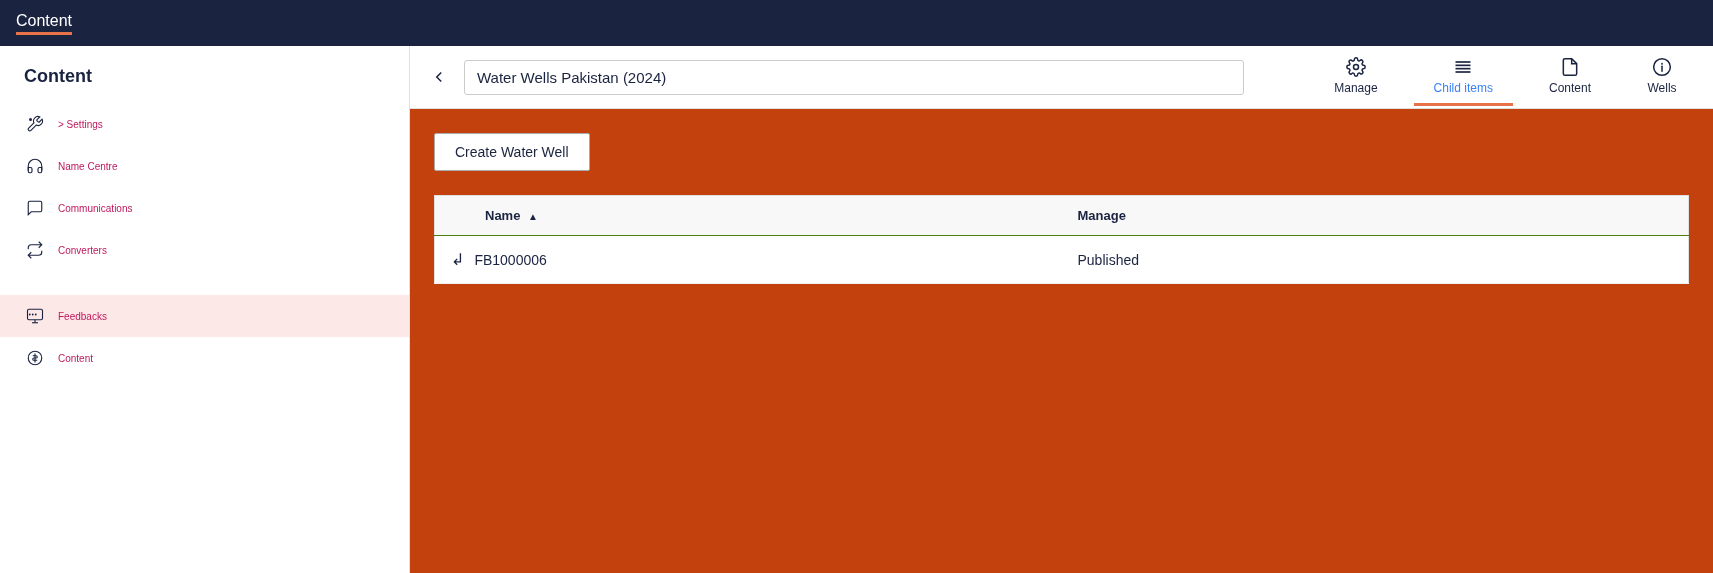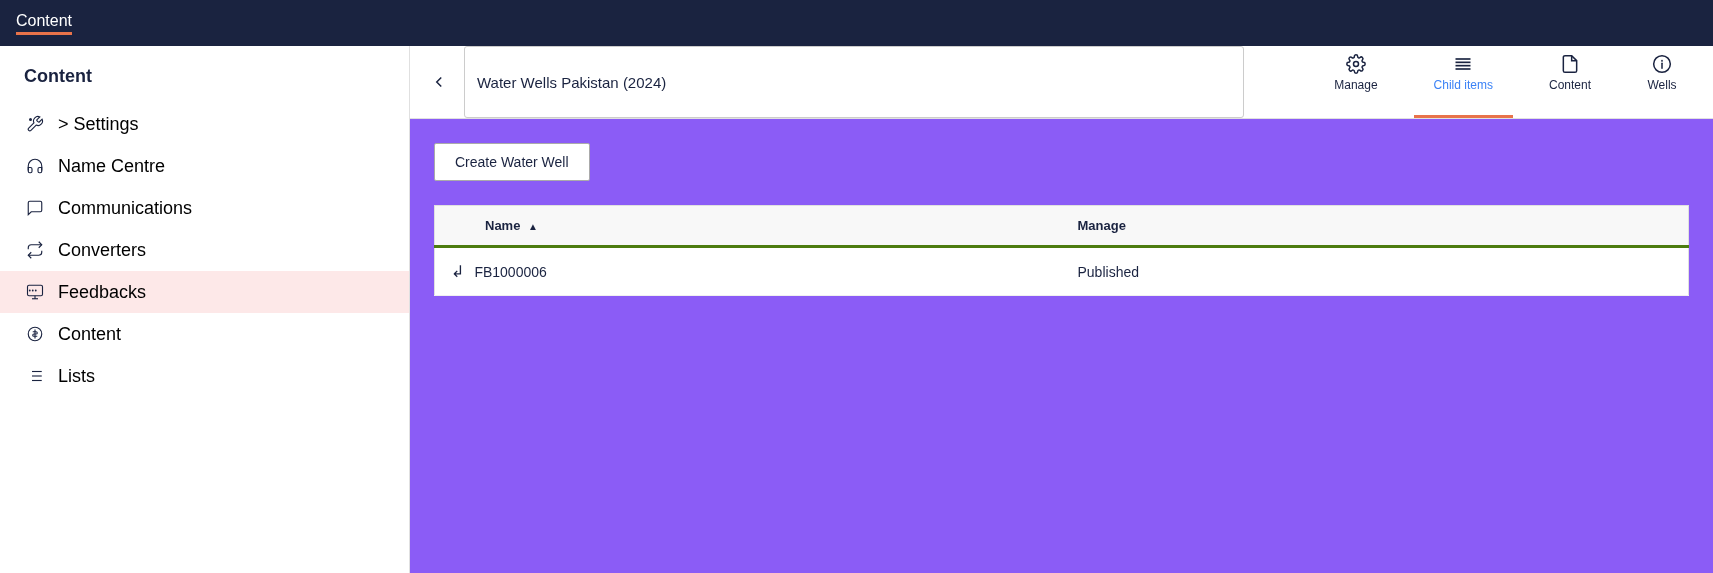--- a/index.html
+++ b/index.html
@@ -44,59 +44,60 @@
     }
     .sidebar-item {
       display: flex;
       align-items: center;
       padding: 10px 24px;
       cursor: pointer;
       gap: 12px;
       color: #1a2340;
       font-size: 14px;
     }
-    .sidebar-item.active { background: #fde8e8; }
+    .sidebar-item.active { background: #fde8e8; margin-top: 24px; }
     .sidebar-icon {
       width: 22px;
       height: 22px;
       display: flex;
       align-items: center;
       justify-content: center;
       font-size: 14px;
       color: #1a2340;
       flex-shrink: 0;
     }
     .sidebar-icon svg {
       width: 18px;
       height: 18px;
       fill: none;
       stroke: #1a2340;
       stroke-width: 1.5;
     }
     .sidebar-item-label {
-      font-size: 18px;
-      color: #000000;
+      font-size: 10px;
+      color: #be185d;
     }
 
     
     .content-area {
       flex: 1;
       display: flex;
       flex-direction: column;
       background: #f0f0f0;
       overflow: hidden;
     }
 
     
     .content-toolbar {
       background: #fff;
       border-bottom: 1px solid #e0e0e0;
       display: flex;
+      align-items: center;
       padding: 0 16px;
-      height: 73px;
+      height: 63px;
       gap: 12px;
     }
     .back-btn {
       color: #1a2340;
       background: none;
       border: none;
       cursor: pointer;
       font-size: 18px;
       padding: 4px;
       display: flex;
@@ -139,21 +140,21 @@
     }
     .toolbar-tab-label {
       font-size: 12px;
       white-space: nowrap;
     }
 
     
     .content-body {
       flex: 1;
       padding: 24px 24px;
-      background: #8b5cf6;
+      background: #c2410c;
     }
     .create-btn {
       background: #fff;
       border: 1px solid #aaa;
       padding: 10px 20px;
       font-size: 14px;
       color: #1a2340;
       cursor: pointer;
       border-radius: 2px;
       font-weight: 500;
@@ -166,21 +167,21 @@
       border-collapse: collapse;
       background: #fff;
       border: 1px solid #e0e0e0;
     }
     .data-table th {
       text-align: left;
       padding: 12px 16px;
       font-size: 13px;
       font-weight: 700;
       color: #1a2340;
-      border-bottom: 3px solid #4d7c0f;
+      border-bottom: 1px solid #4d7c0f;
       background: #f8f8f8;
     }
     .data-table td {
       padding: 14px 16px;
       font-size: 14px;
       color: #1a2340;
       border-bottom: 1px solid #f0f0f0;
     }
     .sort-icon { font-size: 10px; margin-left: 4px; }
     .row-cell-icon {
@@ -260,33 +261,20 @@
     <div class="sidebar-item">
       <span class="sidebar-icon">
         <svg viewBox="0 0 24 24" stroke="#1a2340" stroke-width="1.8" fill="none">
           <circle cx="12" cy="12" r="9"></circle>
           <path d="M12 6v12M9 9h4.5a1.5 1.5 0 0 1 0 3h-3a1.5 1.5 0 0 0 0 3H15"></path>
         </svg>
       </span>
       <span class="sidebar-item-label">Content</span>
     </div>
 
-    <div class="sidebar-item">
-      <span class="sidebar-icon">
-        <svg viewBox="0 0 24 24" stroke="#1a2340" stroke-width="1.8" fill="none">
-          <line x1="8" y1="6" x2="21" y2="6"></line>
-          <line x1="8" y1="12" x2="21" y2="12"></line>
-          <line x1="8" y1="18" x2="21" y2="18"></line>
-          <line x1="3" y1="6" x2="3.01" y2="6"></line>
-          <line x1="3" y1="12" x2="3.01" y2="12"></line>
-          <line x1="3" y1="18" x2="3.01" y2="18"></line>
-        </svg>
-      </span>
-      <span class="sidebar-item-label">Lists</span>
-    </div>
 
 
 
   </div>
 
   <div class="content-area">
 
     <div class="content-toolbar">
       <button class="back-btn">
         <svg width="18" height="18" viewBox="0 0 24 24" fill="none" stroke="#1a2340" stroke-width="2">

